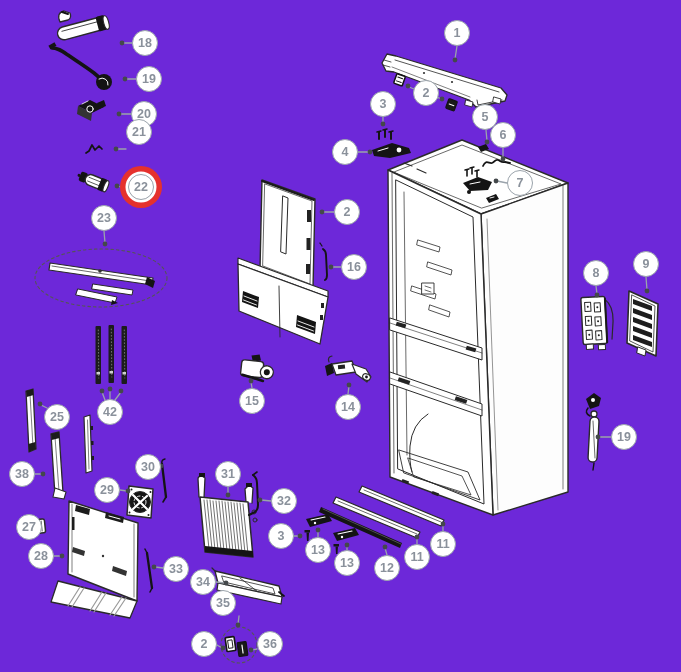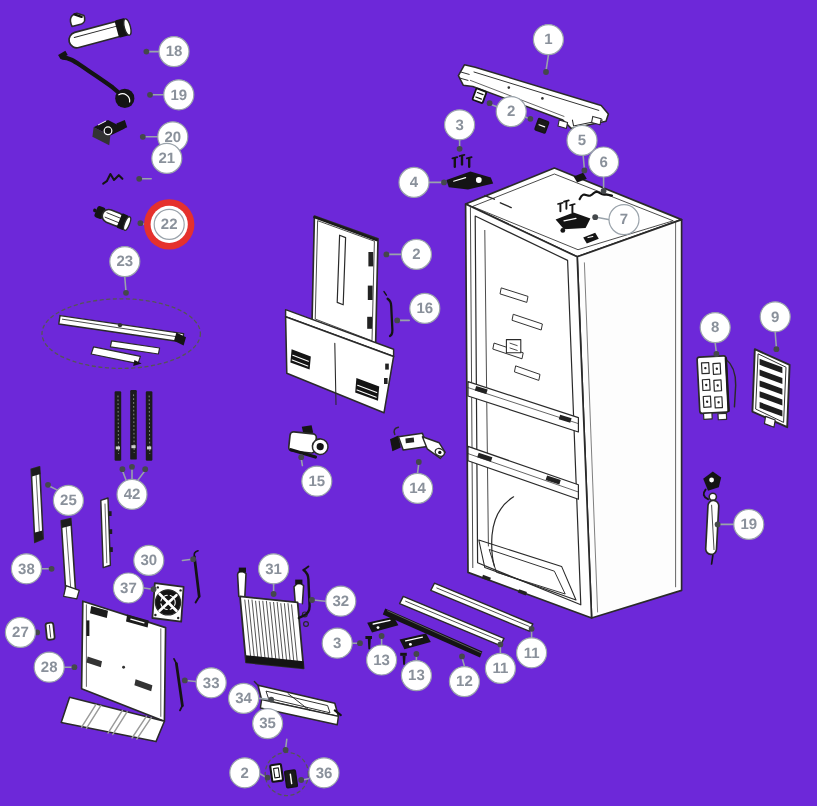--- a/index.html
+++ b/index.html
@@ -509,35 +509,35 @@
 
 <div class="callout" style="left:145px;top:43px">18</div>
 <div class="callout" style="left:149px;top:79px">19</div>
 <div class="callout" style="left:144px;top:114px">20</div>
 <div class="callout" style="left:139px;top:132px">21</div>
 <div class="callout hl" style="left:141px;top:187px">22</div>
 <div class="callout" style="left:104px;top:218px">23</div>
 <div class="callout" style="left:110px;top:412px">42</div>
 <div class="callout" style="left:57px;top:417px">25</div>
 <div class="callout" style="left:22px;top:474px">38</div>
-<div class="callout" style="left:17px;top:527px">27</div>
+<div class="callout" style="left:29px;top:527px">27</div>
 <div class="callout" style="left:41px;top:556px">28</div>
-<div class="callout" style="left:107px;top:490px">37</div>
-<div class="callout" style="left:124px;top:467px">30</div>
+<div class="callout" style="left:107px;top:490px">29</div>
+<div class="callout" style="left:148px;top:467px">30</div>
 <div class="callout" style="left:228px;top:474px">31</div>
 <div class="callout" style="left:284px;top:501px">32</div>
 <div class="callout" style="left:176px;top:569px">33</div>
 <div class="callout" style="left:203px;top:582px">34</div>
 <div class="callout" style="left:223px;top:603px">35</div>
 <div class="callout" style="left:204px;top:644px">2</div>
 <div class="callout" style="left:270px;top:644px">36</div>
-<div class="callout" style="left:264px;top:401px">15</div>
+<div class="callout" style="left:252px;top:401px">15</div>
 <div class="callout" style="left:348px;top:407px">14</div>
 <div class="callout" style="left:347px;top:212px">2</div>
-<div class="callout" style="left:354px;top:257px">16</div>
+<div class="callout" style="left:354px;top:267px">16</div>
 <div class="callout" style="left:457px;top:33px">1</div>
 <div class="callout" style="left:426px;top:93px">2</div>
 <div class="callout" style="left:383px;top:104px">3</div>
 <div class="callout" style="left:345px;top:152px">4</div>
 <div class="callout" style="left:485px;top:117px">5</div>
 <div class="callout" style="left:503px;top:135px">6</div>
 <div class="callout" style="left:520px;top:183px">7</div>
 <div class="callout" style="left:596px;top:273px">8</div>
 <div class="callout" style="left:646px;top:264px">9</div>
 <div class="callout" style="left:624px;top:437px">19</div>

